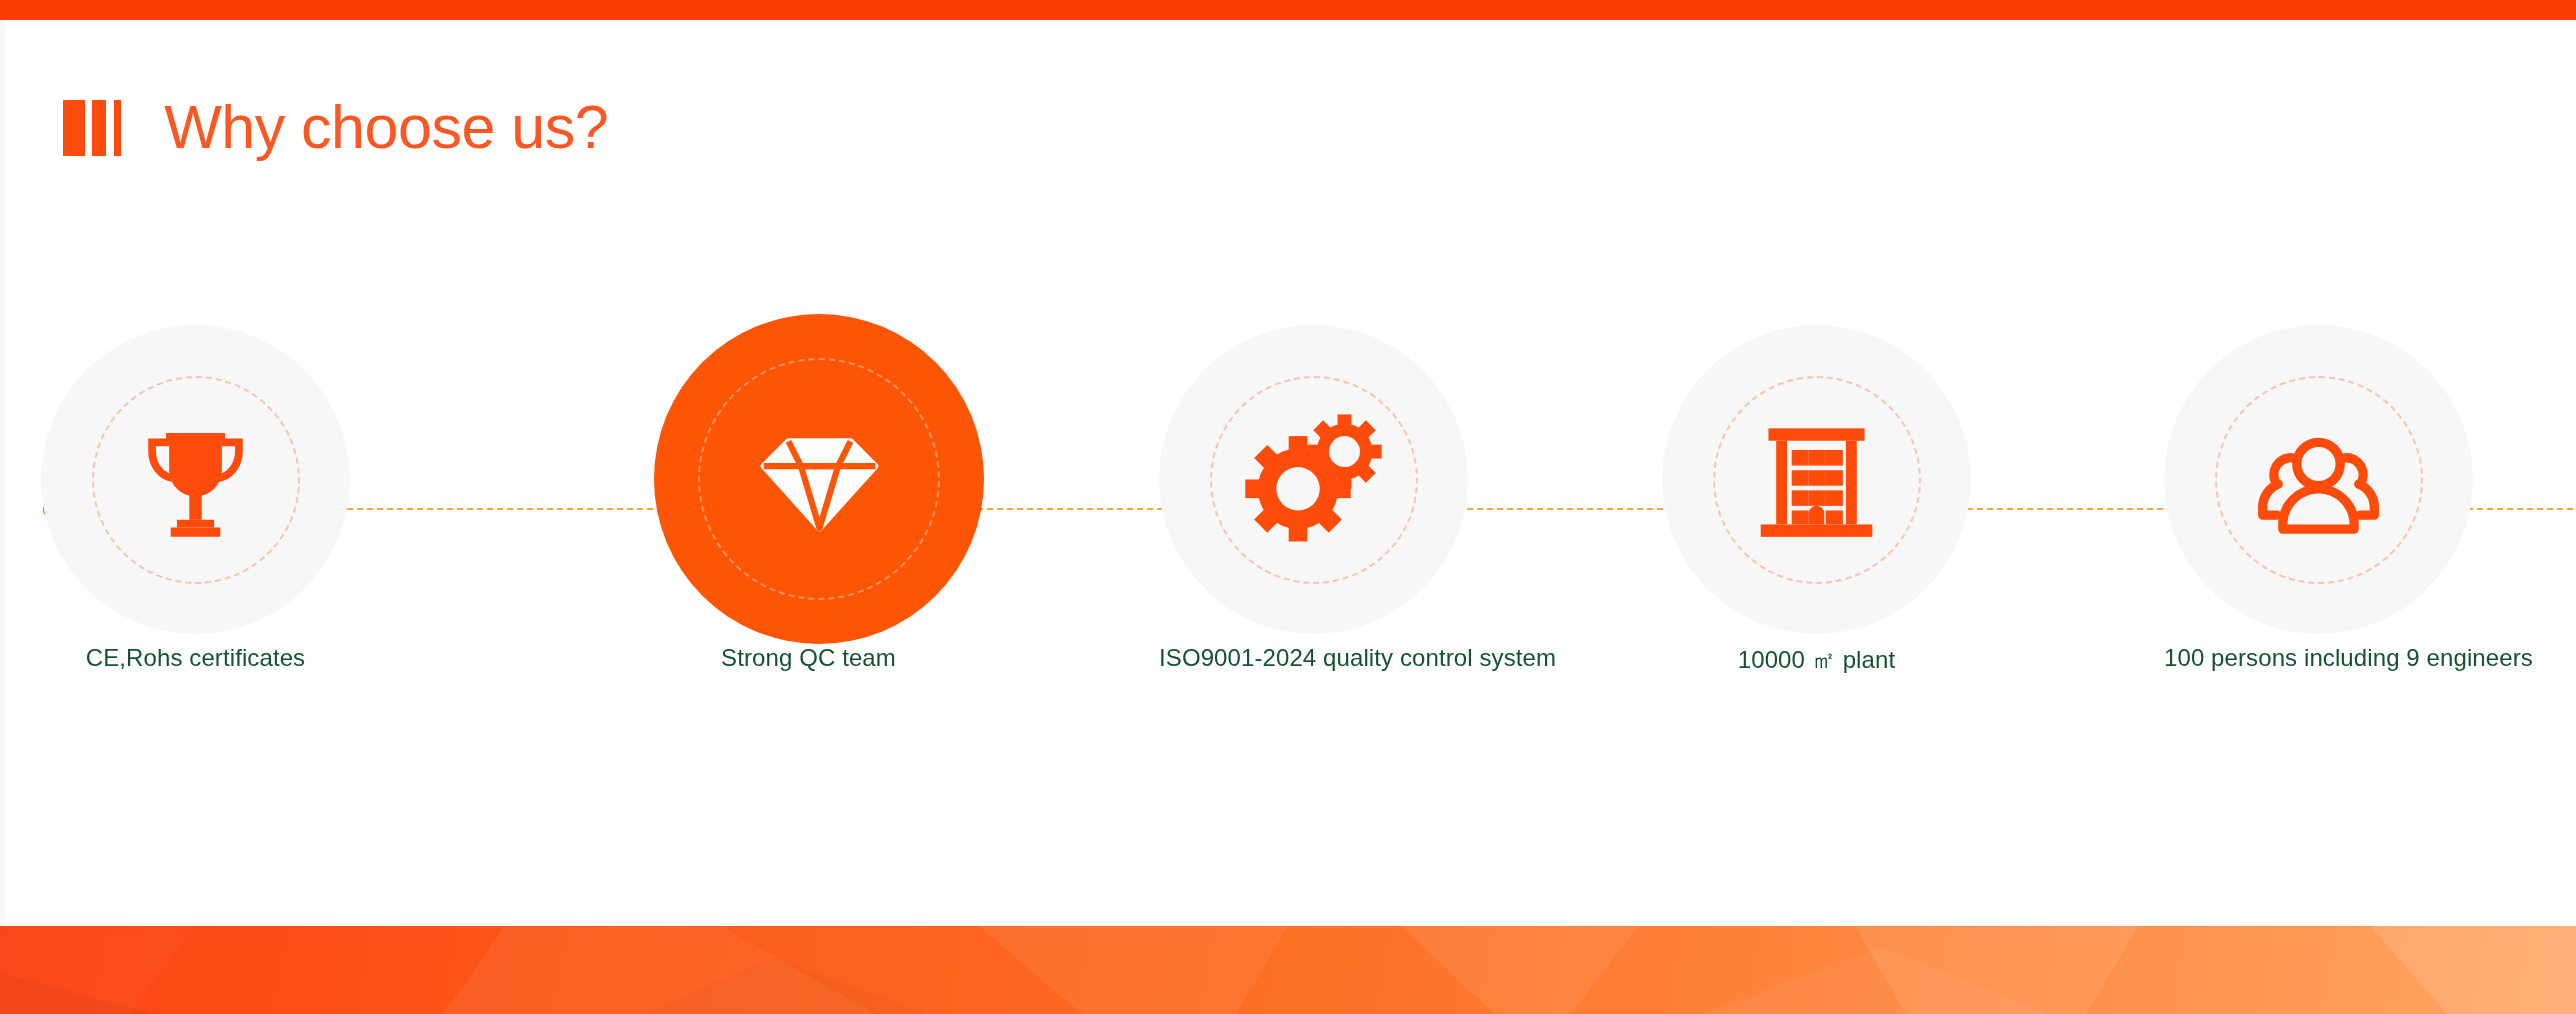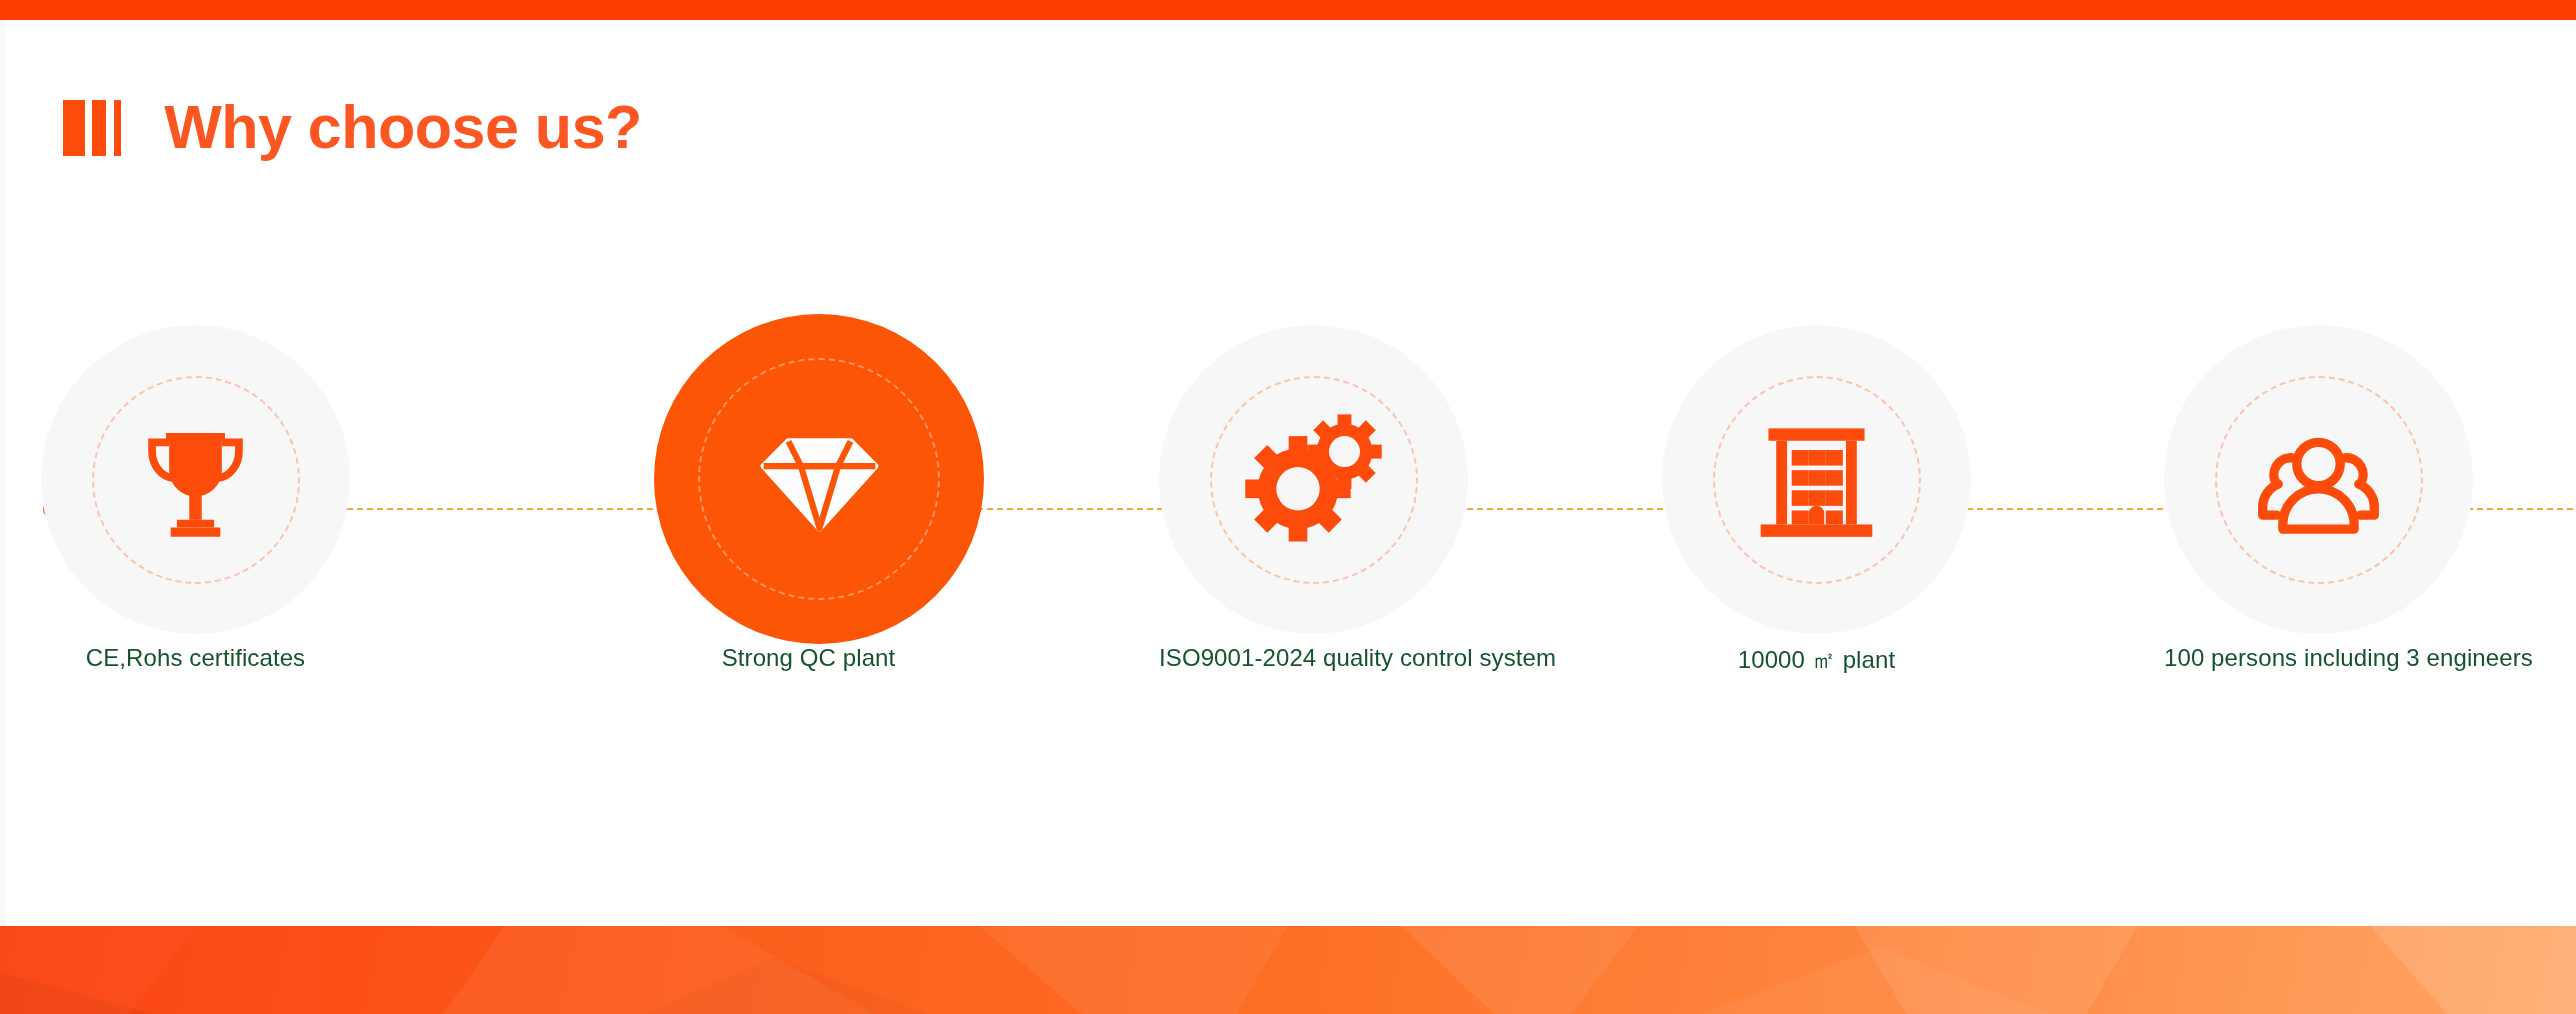--- a/index.html
+++ b/index.html
@@ -28,21 +28,21 @@
   
   .heading { position:absolute; left:63px; top:97px; display:flex; align-items:center; }
   .bars { display:flex; align-items:flex-end; height:56px; }
   .bars i { display:block; background:#fc4b0a; height:56px; border-radius:0.5px; }
   .bar-a { width:21.6px; }
   .bar-b { width:14px; margin-left:7.7px; }
   .bar-c { width:7.2px; margin-left:7.7px; }
   .heading h1 {
     margin-left:43px;
     font-size:61px;
-    font-weight:700;
+    font-weight:400;
     letter-spacing:-0.5px;
     color:#fc5622;
     line-height:1;
     white-space:nowrap;
   }
 
   
   .timeline { position:absolute; left:0; top:319px; width:2679px; height:289px; }
   .track {
     position:absolute; left:57px; top:189px; width:2566px; height:0;
@@ -138,21 +138,21 @@
           <svg viewBox="0 0 100 100" fill="none" stroke="#ffffff" stroke-width="4" stroke-linejoin="round">
             <path d="M30 26h40l16 16-36 40L14 42z" fill="#fdfdfd" stroke="#ffffff"></path>
             <path d="M14 42h72" stroke="#fb5505" stroke-width="4"></path>
             <path d="M30 26l8 16-8 0M70 26l-8 16 8 0" stroke="#fb5505" stroke-width="0"></path>
             <path d="M38 42L30 26M62 42l8-16" stroke="#fb5505" stroke-width="4"></path>
             <path d="M38 42l12 40 12-40" stroke="#fb5505" stroke-width="4"></path>
             <path d="M38 42h24" stroke="#fb5505" stroke-width="4"></path>
           </svg>
         </div>
       </div>
-      <div class="caption">Strong QC plant</div>
+      <div class="caption">Strong QC team</div>
     </div>
 
     <div class="node" style="left:1159px; top:325px;">
       <div class="halo">
         <div class="ring"></div>
         <div class="glyph">
           <svg viewBox="0 0 100 100">
             <g fill="#fc4b0a">
 
               <path d="M40 40m-26 0a26 26 0 1 0 52 0a26 26 0 1 0 -52 0" transform="translate(0,16)"></path>
@@ -219,21 +219,21 @@
         <div class="ring"></div>
         <div class="glyph">
           <svg viewBox="0 0 100 100" fill="none" stroke="#fc4b0a" stroke-width="6" stroke-linejoin="round" stroke-linecap="round">
             <path d="M33 36a11 11 0 0 0-10 17M24 53a16 16 0 0 0-10 15v5h9"></path>
             <path d="M67 36a11 11 0 0 1 10 17M76 53a16 16 0 0 1 10 15v5h-9"></path>
             <circle cx="50" cy="40" r="14"></circle>
             <path d="M27 79a23 23 0 0 1 46 0v3H27z"></path>
           </svg>
         </div>
       </div>
-      <div class="caption">100 persons including 3 engineers</div>
+      <div class="caption">100 persons including 9 engineers</div>
     </div>
 
   </div>
 
   <div class="bottomband">
     <svg viewBox="0 0 5200 170" preserveAspectRatio="none">
       <polygon points="0,0 380,0 250,170 0,170" fill="#ffffff" opacity="0.045"></polygon>
       <polygon points="380,0 980,0 860,170 250,170" fill="#ffffff" opacity="0.02"></polygon>
       <polygon points="980,0 1400,0 1700,170 860,170" fill="#ffffff" opacity="0.075"></polygon>
       <polygon points="1400,0 1900,0 2100,170 1700,170" fill="#ffffff" opacity="0.03"></polygon>

